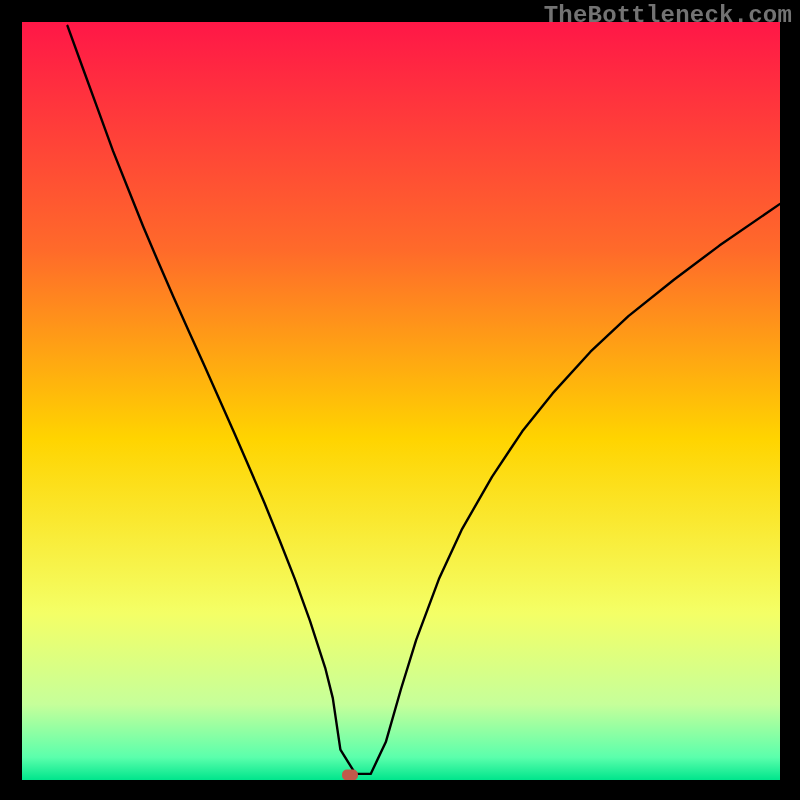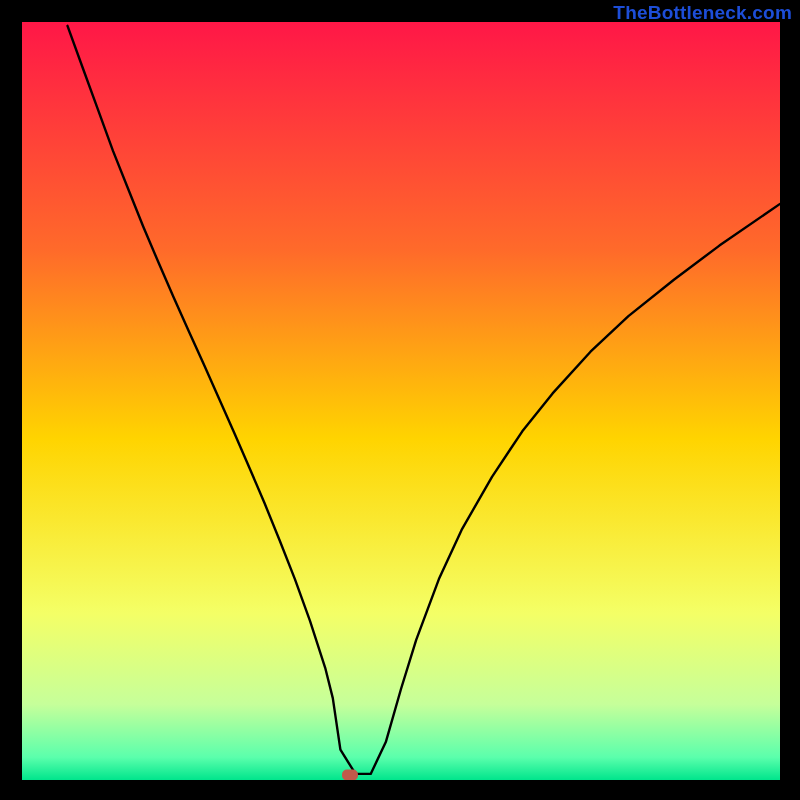--- a/index.html
+++ b/index.html
@@ -23,25 +23,26 @@
     top: 22px;
     width: 758px;
     height: 758px;
     
     overflow: hidden;
   }
   .watermark {
     position: absolute;
     top: 2px;
     right: 8px;
-    font-size: 19px;
+    font-size: 24px;
     font-weight: 600;
-    color: #1d4ed8;
+    color: #737373;
     letter-spacing: 0.2px;
     user-select: none;
+    font-family: Liberation Mono, monospace;
   }
   .marker {
     position: absolute;
     width: 16px;
     height: 11px;
     border-radius: 5px;
     transform: translate(-50%, -50%);
   }
   svg.curve {
     position: absolute;

